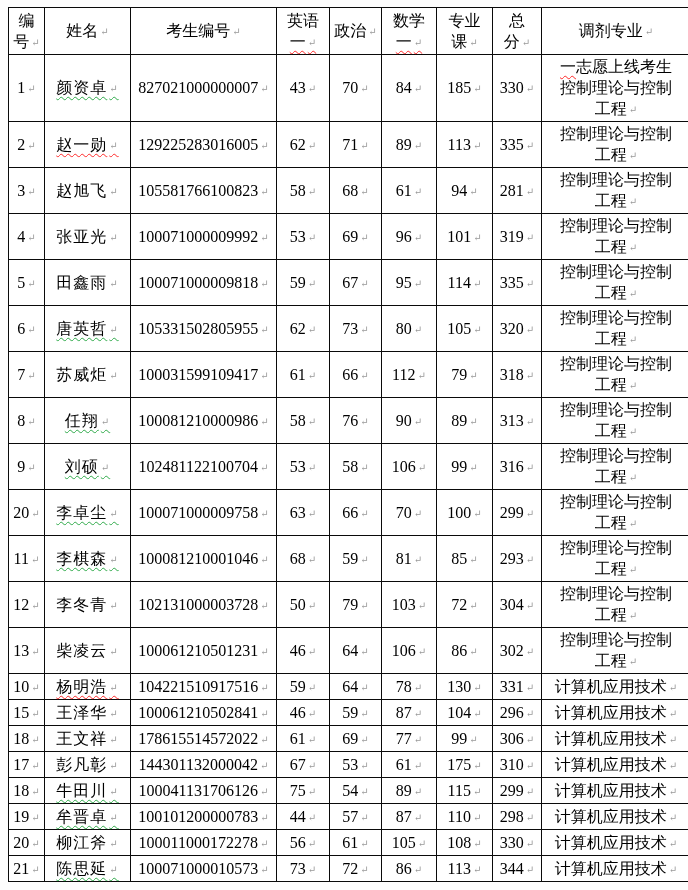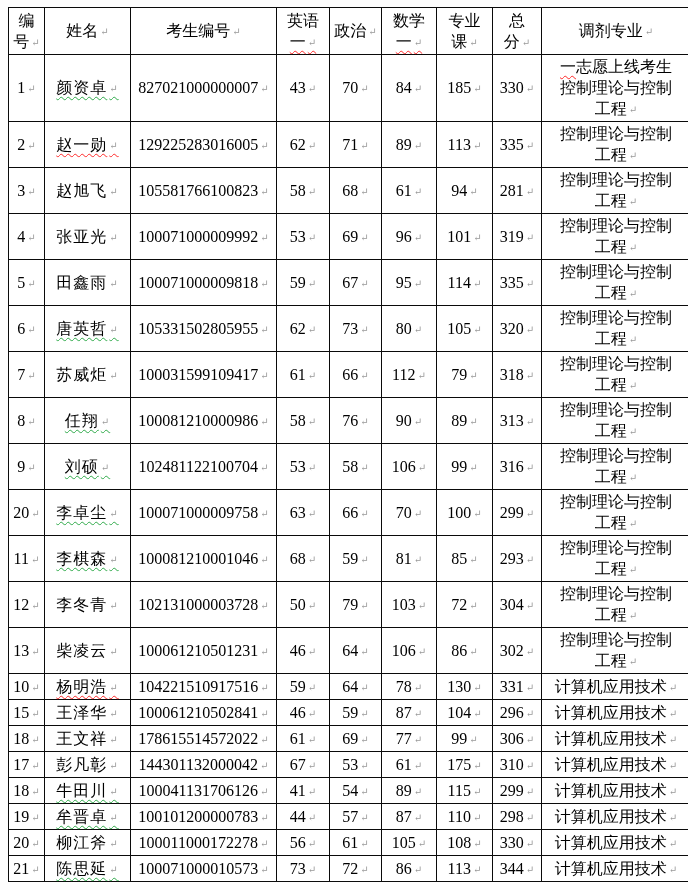--- a/index.html
+++ b/index.html
@@ -345,21 +345,21 @@
         <td><span class="pm">175</span></td>
         <td><span class="pm">310</span></td>
         <td>
           <span class="ln pm">计算机应用技术</span>
         </td>
       </tr>
       <tr class="h1">
         <td><span class="pm">18</span></td>
         <td><span class="pm name wavy-green">牛田川</span></td>
         <td><span class="pm cid">100041131706126</span></td>
-        <td><span class="pm">41</span></td>
+        <td><span class="pm">75</span></td>
         <td><span class="pm">54</span></td>
         <td><span class="pm">89</span></td>
         <td><span class="pm">115</span></td>
         <td><span class="pm">299</span></td>
         <td>
           <span class="ln pm">计算机应用技术</span>
         </td>
       </tr>
       <tr class="h1">
         <td><span class="pm">19</span></td>

